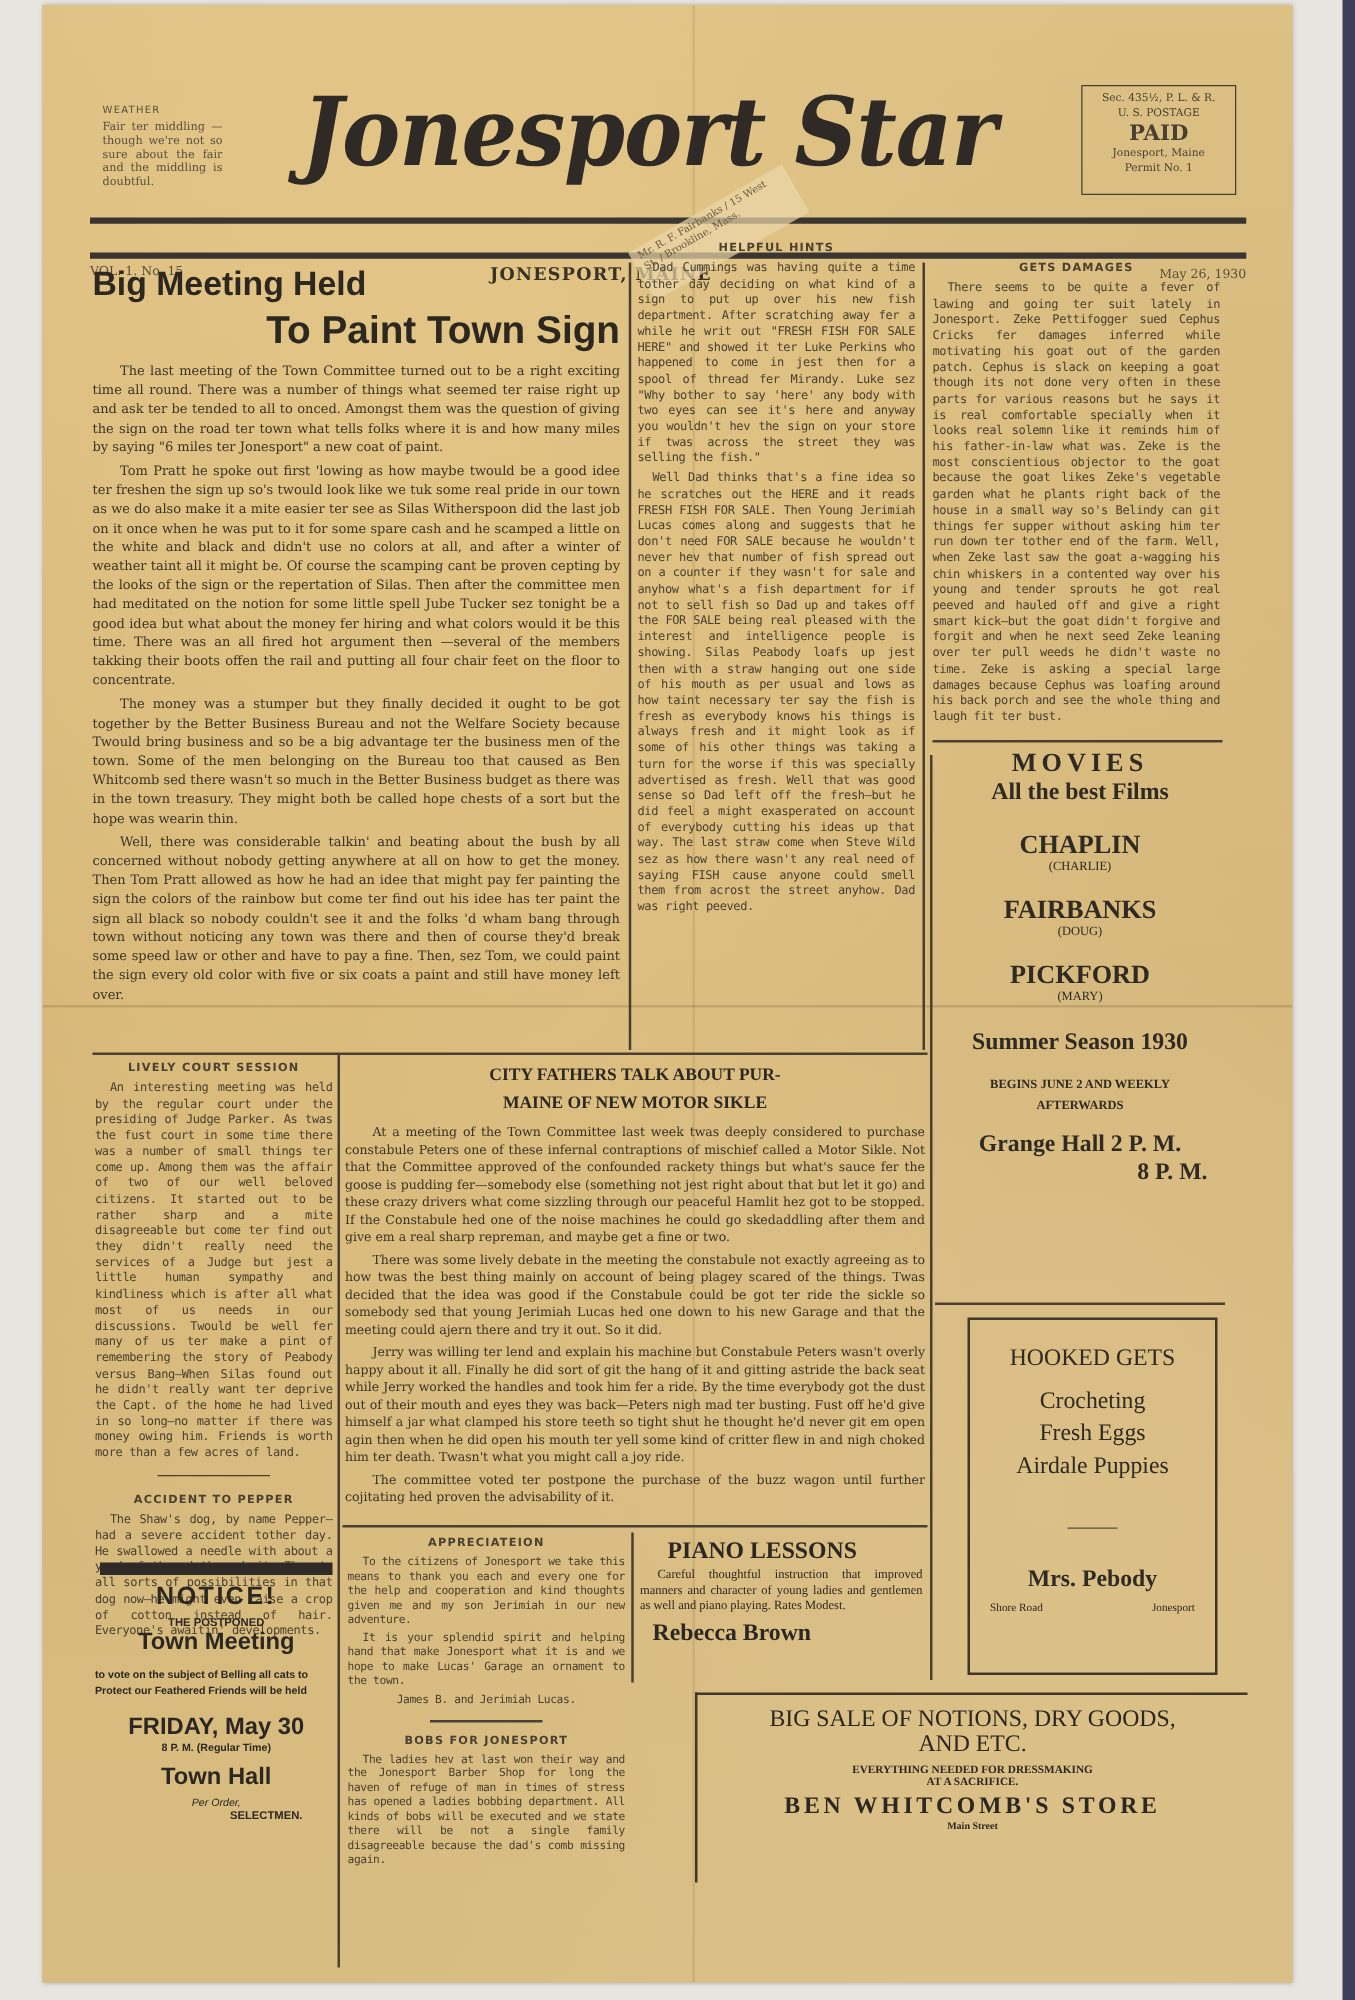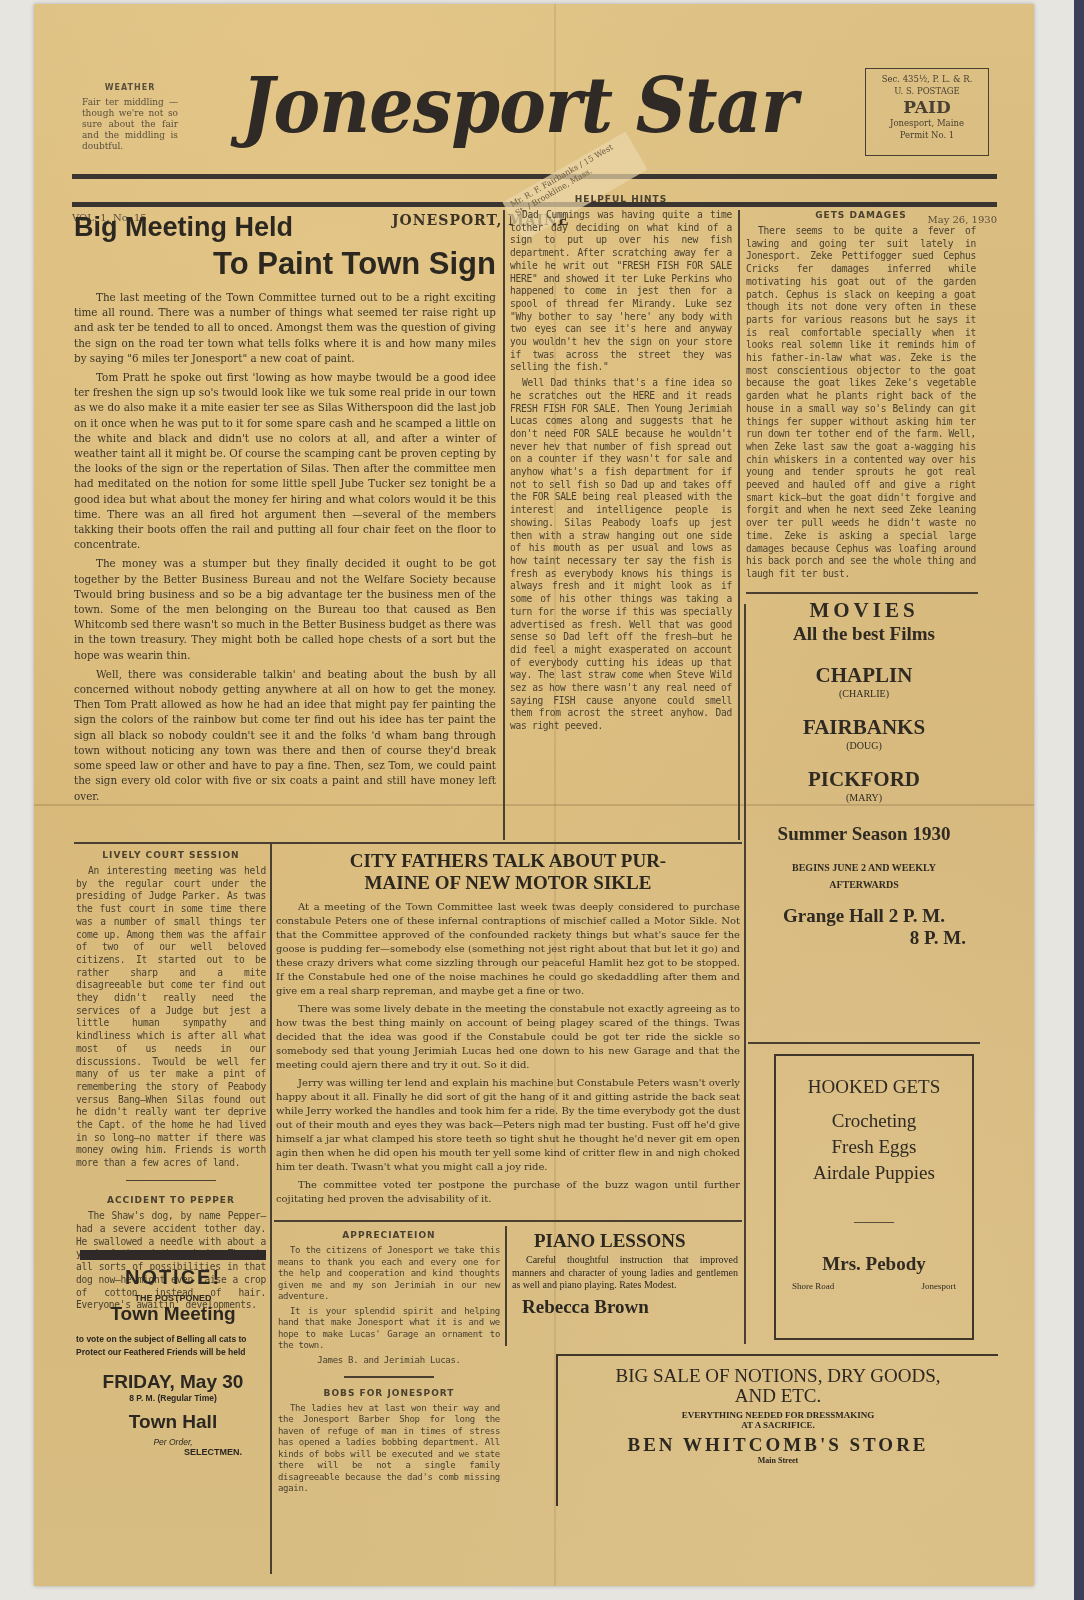--- a/index.html
+++ b/index.html
@@ -6,21 +6,21 @@
   body{width:1084px;height:1600px;background:#e7e5e0;position:relative;overflow:hidden;font-family:"DejaVu Serif",serif;color:#3a3326;}
   .paper{position:absolute;left:34px;top:4px;width:1000px;height:1582px;background:#d8bc7e;
     background-image:radial-gradient(ellipse at 30% 20%,rgba(235,205,140,.55),rgba(0,0,0,0) 60%),radial-gradient(ellipse at 80% 75%,rgba(225,200,150,.45),rgba(0,0,0,0) 55%),linear-gradient(180deg,#dcc084,#d4b577 50%,#d8bd82);
     box-shadow:0 0 4px rgba(0,0,0,.25);}
   .fold-h{position:absolute;left:0;right:0;top:800px;height:2px;background:rgba(120,95,50,.25);}
   .fold-v{position:absolute;top:0;bottom:0;left:520px;width:2px;background:rgba(120,95,50,.15);}
   .abs{position:absolute;}
   .dark-edge{position:absolute;right:-14px;top:0;width:10px;height:1600px;background:#3d3f5a;}
   
   .weather{left:48px;top:78px;width:96px;font-size:9px;line-height:11px;text-align:justify;color:#5a4f3c;}
-  .weather h6{margin:0 0 4px 0;text-align:center;font-size:8px;letter-spacing:1px;font-weight:bold;font-family:"DejaVu Sans",sans-serif;}
+  .weather h6{margin:0 0 4px 0;font-size:8px;letter-spacing:1px;font-weight:normal;font-family:"DejaVu Sans",sans-serif;}
   .nameplate{left:200px;top:62px;width:620px;text-align:center;font-family:"DejaVu Serif",serif;font-weight:bold;font-size:76px;line-height:80px;letter-spacing:-1px;color:#2f2a25;transform:scaleX(.92);transform-origin:left;font-style:italic;}
   .postage{left:831px;top:64px;width:122px;height:86px;border:1.5px solid #4a4032;text-align:center;font-size:8.5px;line-height:12px;color:#4a4032;}
   .postage .paid{font-size:17px;line-height:20px;font-weight:bold;}
   .rule{position:absolute;left:38px;width:925px;height:5px;background:#3a3530;}
   .volline{position:absolute;top:180px;left:38px;width:925px;height:18px;font-size:10px;color:#5a4f3c;margin-top:28px;}
   .volline .city{position:absolute;left:320px;top:0;font-size:14px;font-weight:bold;letter-spacing:1px;color:#3a3326;}
   .volline .date{position:absolute;right:0;top:2px;}
   .label-stamp{left:470px;top:160px;width:130px;height:40px;transform:rotate(-30deg);background:rgba(235,215,170,.7);font-size:8px;line-height:10px;color:#6a5a40;padding:2px 6px;}
   
   .vline{position:absolute;width:1.5px;background:#4a4032;}
@@ -145,21 +145,21 @@
     <div style="font-size:19px;font-weight:bold">Town Meeting</div>
     <div style="font-size:8.5px;text-align:left;line-height:13px;margin-top:8px;font-weight:bold">to vote on the subject of Belling all cats to Protect our Feathered Friends will be held</div>
     <div style="font-size:19px;font-weight:bold;margin-top:12px">FRIDAY, May 30</div>
     <div style="font-size:8.5px;font-weight:bold">8 P. M. (Regular Time)</div>
     <div style="font-size:19px;font-weight:bold;margin-top:8px">Town Hall</div>
     <div style="font-size:8.5px;font-style:italic;margin-top:4px">Per Order,</div>
     <div style="font-size:9px;font-weight:bold;text-align:right;padding-right:28px">SELECTMEN.</div>
   </div>
 
   <div class="abs" style="left:242px;top:846px;width:464px">
-    <div class="headline center" style="font-size:19px;line-height:22px;margin-bottom:6px;font-family:'Liberation Serif',serif">
+    <div class="headline center" style="font-size:14px;line-height:22px;margin-bottom:6px;font-family:'Liberation Serif',serif">
       <div>CITY FATHERS TALK ABOUT PUR-</div>
       <div>MAINE OF NEW MOTOR SIKLE</div>
     </div>
     <div class="body-text" style="font-size:10px;line-height:14px">
       <p>At a meeting of the Town Committee last week twas deeply considered to purchase constabule Peters one of these infernal contraptions of mischief called a Motor Sikle. Not that the Committee approved of the confounded rackety things but what's sauce fer the goose is pudding fer—somebody else (something not jest right about that but let it go) and these crazy drivers what come sizzling through our peaceful Hamlit hez got to be stopped. If the Constabule hed one of the noise machines he could go skedaddling after them and give em a real sharp repreman, and maybe get a fine or two.</p>
       <p>There was some lively debate in the meeting the constabule not exactly agreeing as to how twas the best thing mainly on account of being plagey scared of the things. Twas decided that the idea was good if the Constabule could be got ter ride the sickle so somebody sed that young Jerimiah Lucas hed one down to his new Garage and that the meeting could ajern there and try it out. So it did.</p>
       <p>Jerry was willing ter lend and explain his machine but Constabule Peters wasn't overly happy about it all. Finally he did sort of git the hang of it and gitting astride the back seat while Jerry worked the handles and took him fer a ride. By the time everybody got the dust out of their mouth and eyes they was back—Peters nigh mad ter busting. Fust off he'd give himself a jar what clamped his store teeth so tight shut he thought he'd never git em open agin then when he did open his mouth ter yell some kind of critter flew in and nigh choked him ter death. Twasn't what you might call a joy ride.</p>
       <p>The committee voted ter postpone the purchase of the buzz wagon until further cojitating hed proven the advisability of it.</p>
     </div>
   </div>

